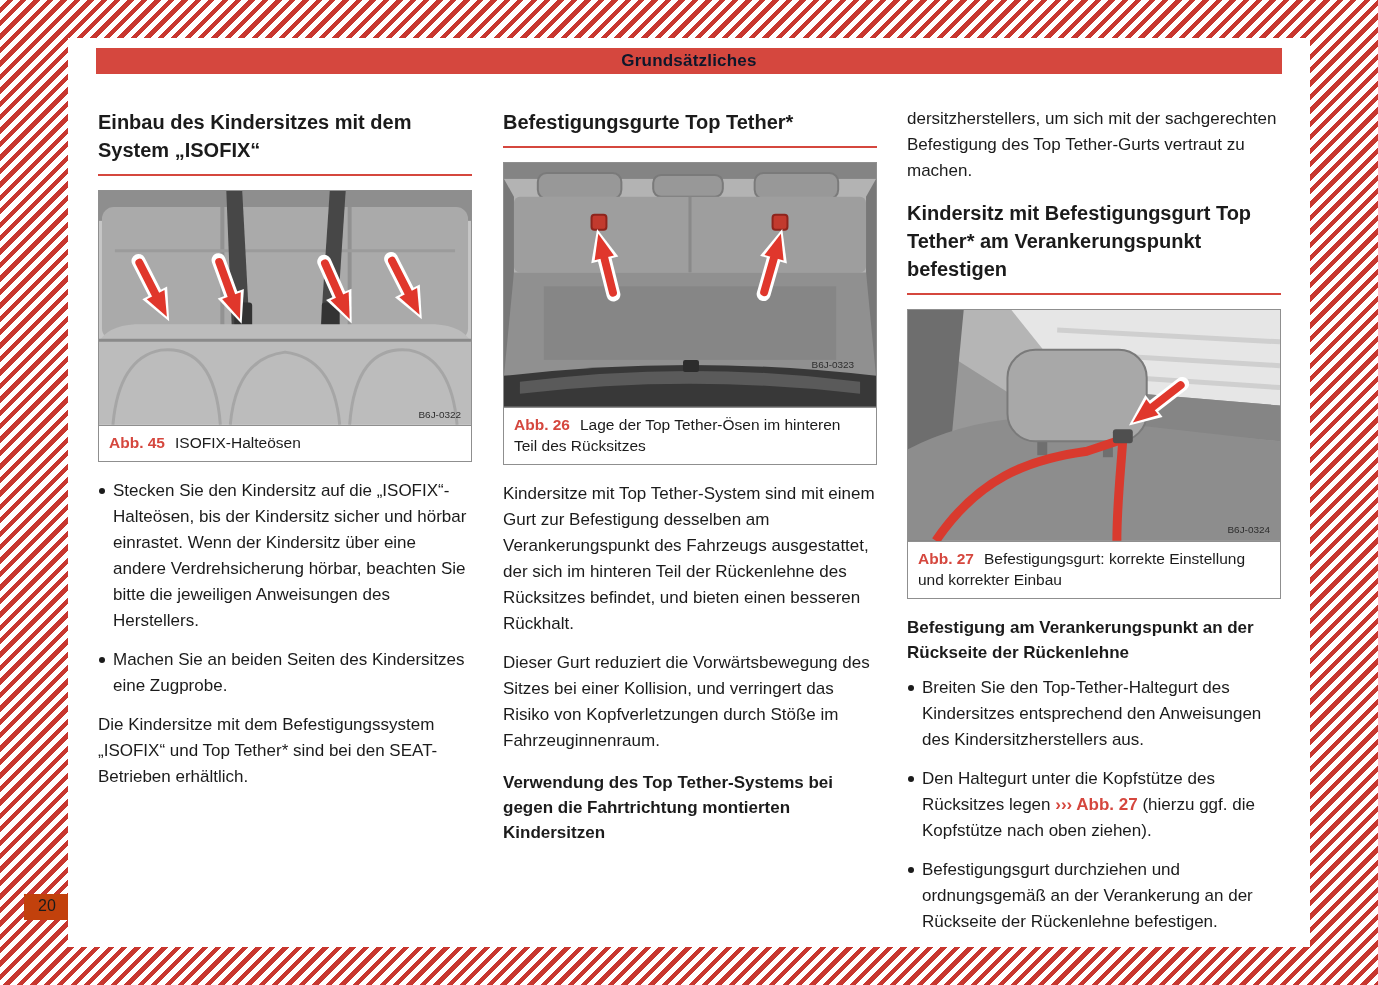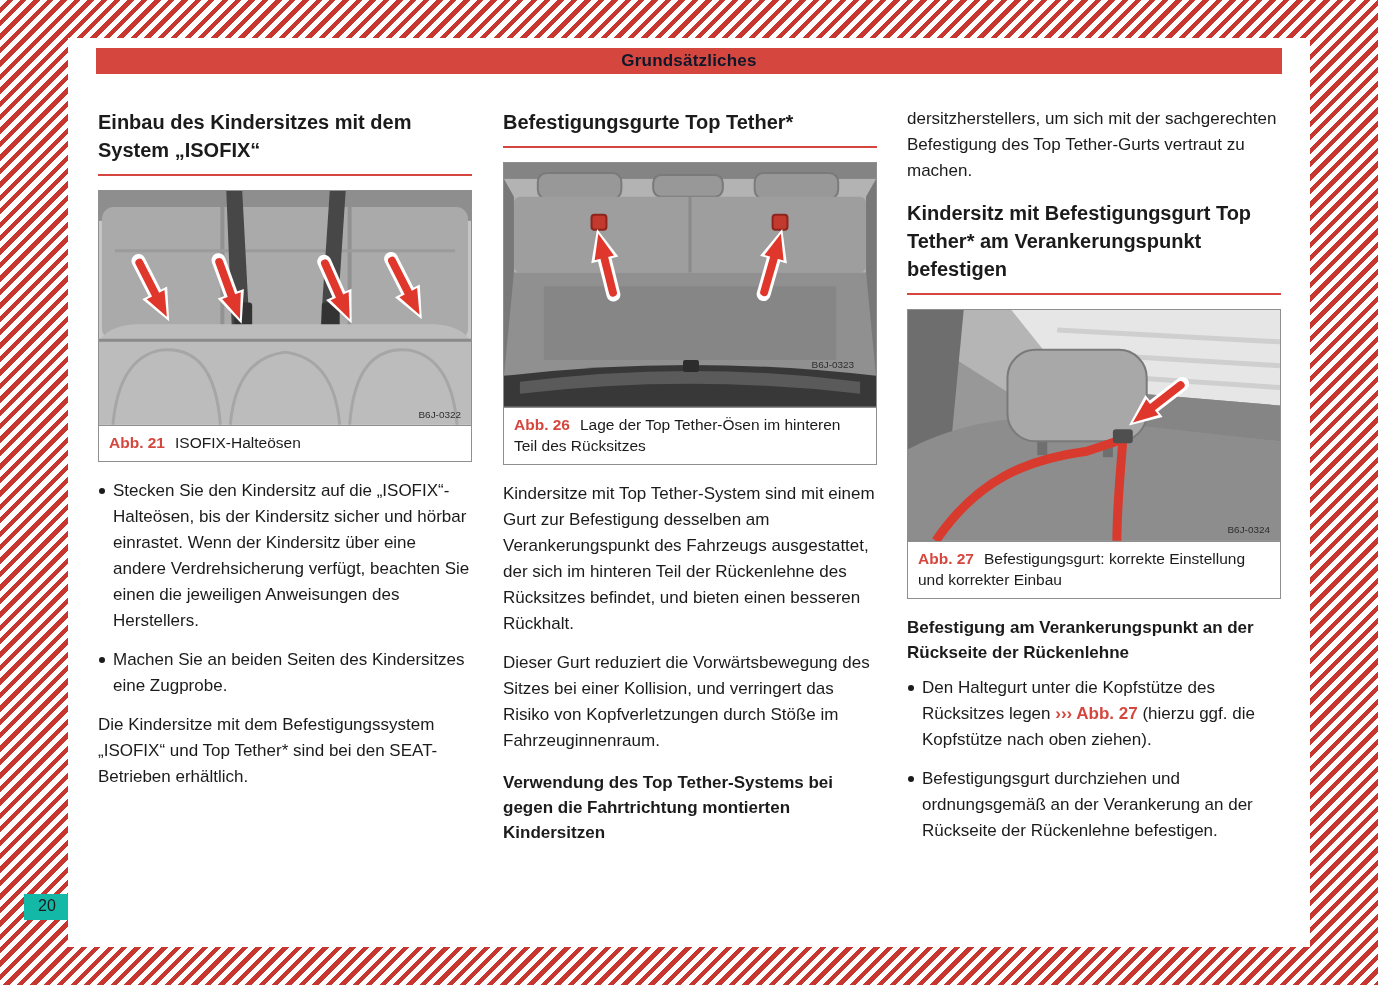--- a/index.html
+++ b/index.html
@@ -43,21 +43,21 @@
   .figlabel{color:var(--accent);font-weight:bold;margin-right:10px;}
   p.para{margin:0 0 13px;}
   .sub{font-weight:bold;margin:16px 0 10px;line-height:25px;}
   .bullet{position:relative;padding-left:15px;margin:0 0 13px;}
   .bullet::before{
     content:"";position:absolute;left:1px;top:10px;width:6px;height:6px;
     border-radius:50%;background:var(--ink);
   }
   .xref{color:var(--accent);font-weight:bold;}
   .pagenum{
-    position:absolute;left:24px;top:894px;background:#14b8a6;
+    position:absolute;left:24px;top:894px;background:#c2410c;
     padding:3px 12px 5px 14px;font-size:16px;color:var(--ink);
   }
   .figcode{font-size:10px;fill:#2e2e2e;}
 </style>
 </head>
 <body>
 
 <div class="page">
 
   <div class="topbar">
@@ -103,25 +103,25 @@
         </g>
         <g transform="translate(320,120) rotate(-27)">
           <path d="M0,-58 L0,-18" stroke="#ffffff" stroke-width="14" stroke-linecap="round"></path>
           <polygon points="-14,-22 14,-22 0,10" fill="#ffffff"></polygon>
           <path d="M0,-56 L0,-20" stroke="#e0372c" stroke-width="8" stroke-linecap="round"></path>
           <polygon points="-10,-20 10,-20 0,5" fill="#e0372c"></polygon>
         </g>
         <text class="figcode" x="364" y="228" text-anchor="end">B6J-0322</text>
       </svg>
       <div class="figcap">
-        <span class="figlabel">Abb. 21</span><span>ISOFIX-Halteösen</span>
+        <span class="figlabel">Abb. 45</span><span>ISOFIX-Halteösen</span>
       </div>
     </div>
 
-    <div class="bullet"><span>Stecken Sie den Kindersitz auf die „ISOFIX“-Halteösen, bis der Kindersitz sicher und hörbar einrastet. Wenn der Kindersitz über eine andere Verdrehsicherung verfügt, beachten Sie einen die jeweiligen Anweisungen des Herstellers.</span></div>
+    <div class="bullet"><span>Stecken Sie den Kindersitz auf die „ISOFIX“-Halteösen, bis der Kindersitz sicher und hörbar einrastet. Wenn der Kindersitz über eine andere Verdrehsicherung hörbar, beachten Sie bitte die jeweiligen Anweisungen des Herstellers.</span></div>
     <div class="bullet"><span>Machen Sie an beiden Seiten des Kindersitzes eine Zugprobe.</span></div>
     <p class="para">Die Kindersitze mit dem Befestigungssystem „ISOFIX“ und Top Tether* sind bei den SEAT-Betrieben erhältlich.</p>
   </div>
 
   <div class="col c2">
     <h2 class="sec">Befestigungsgurte Top Tether*</h2>
 
     <div class="fig">
       <svg viewBox="0 0 374 245" preserveAspectRatio="none" role="img">
         <rect width="374" height="245" fill="#b3b3b3"></rect>
@@ -191,20 +191,21 @@
           <polygon points="-10,-20 10,-20 0,5" fill="#e0372c"></polygon>
         </g>
         <text class="figcode" x="364" y="224" text-anchor="end">B6J-0324</text>
       </svg>
       <div class="figcap">
         <span class="figlabel">Abb. 27</span><span>Befestigungsgurt: korrekte Einstellung und korrekter Einbau</span>
       </div>
     </div>
 
     <div class="sub">Befestigung am Verankerungspunkt an der Rückseite der Rückenlehne</div>
+    <div class="bullet"><span>Breiten Sie den Top-Tether-Haltegurt des Kindersitzes entsprechend den Anweisungen des Kindersitzherstellers aus.</span></div>
     <div class="bullet">
       <span>Den Haltegurt unter die Kopfstütze des Rücksitzes legen </span><span class="xref">››› Abb. 27</span><span> (hierzu ggf. die Kopfstütze nach oben ziehen).</span>
     </div>
     <div class="bullet"><span>Befestigungsgurt durchziehen und ordnungsgemäß an der Verankerung an der Rückseite der Rückenlehne befestigen.</span></div>
   </div>
 
 </div>
 
 <div class="pagenum">20</div>
 

